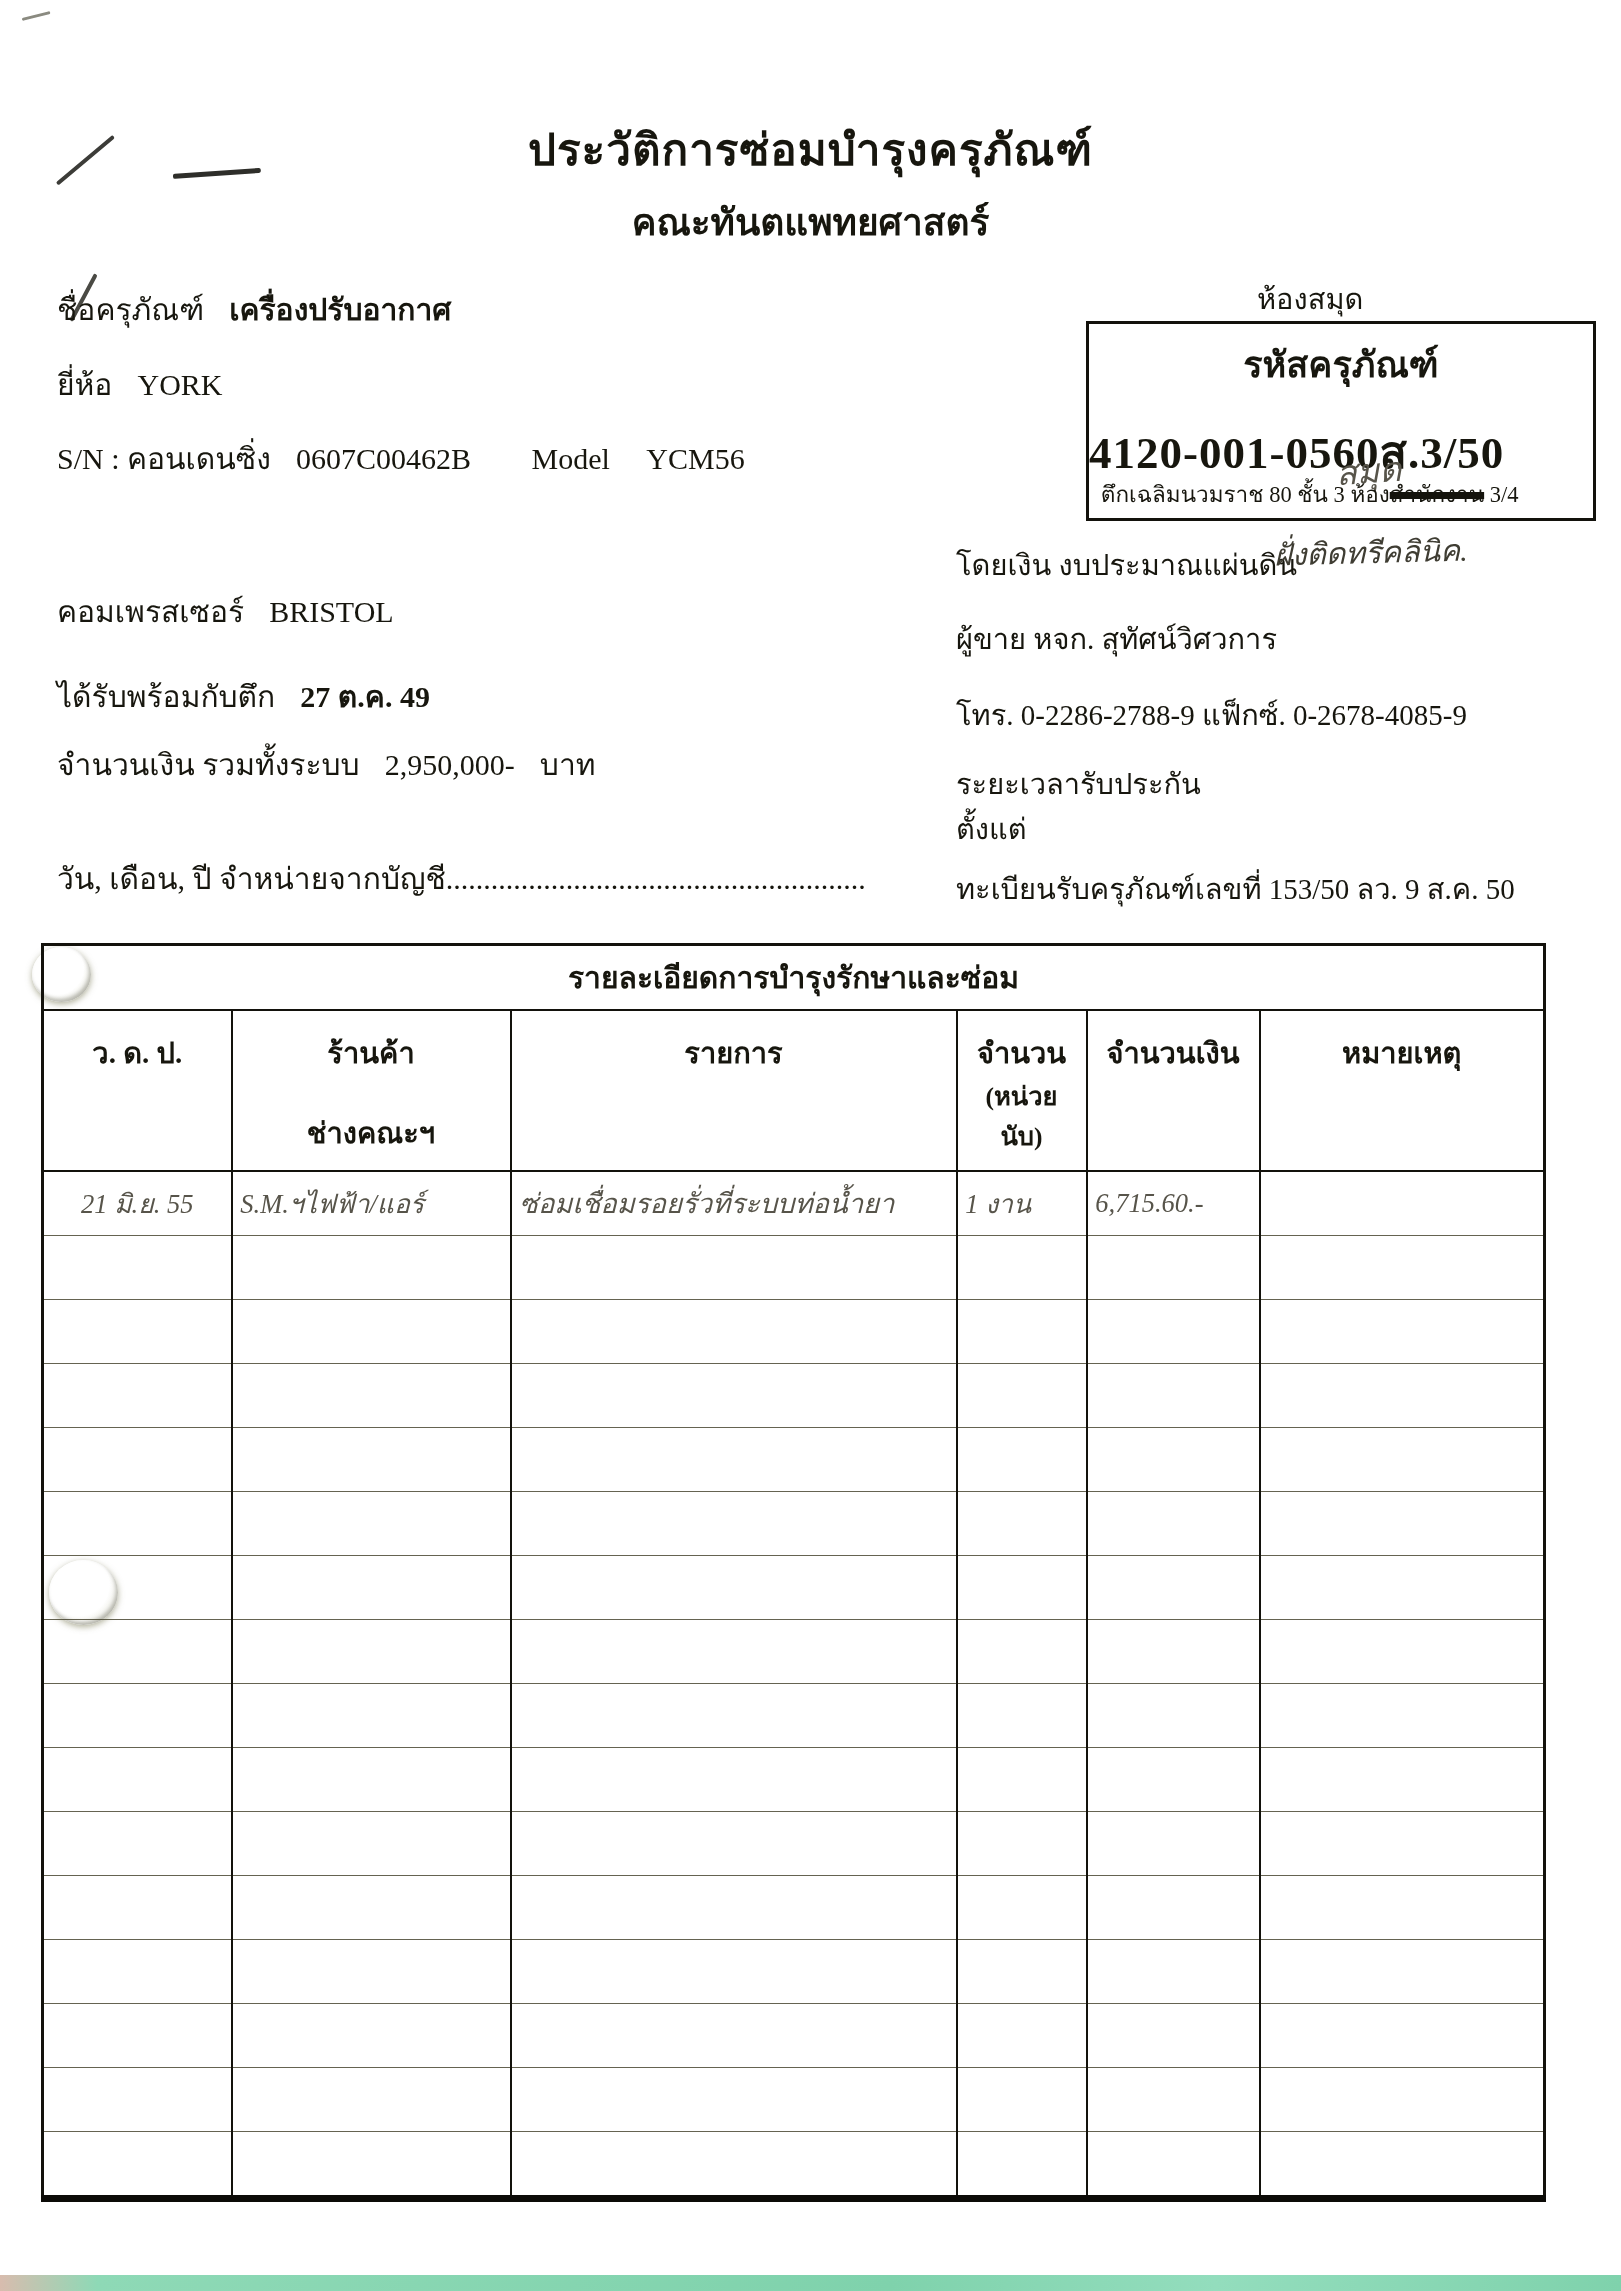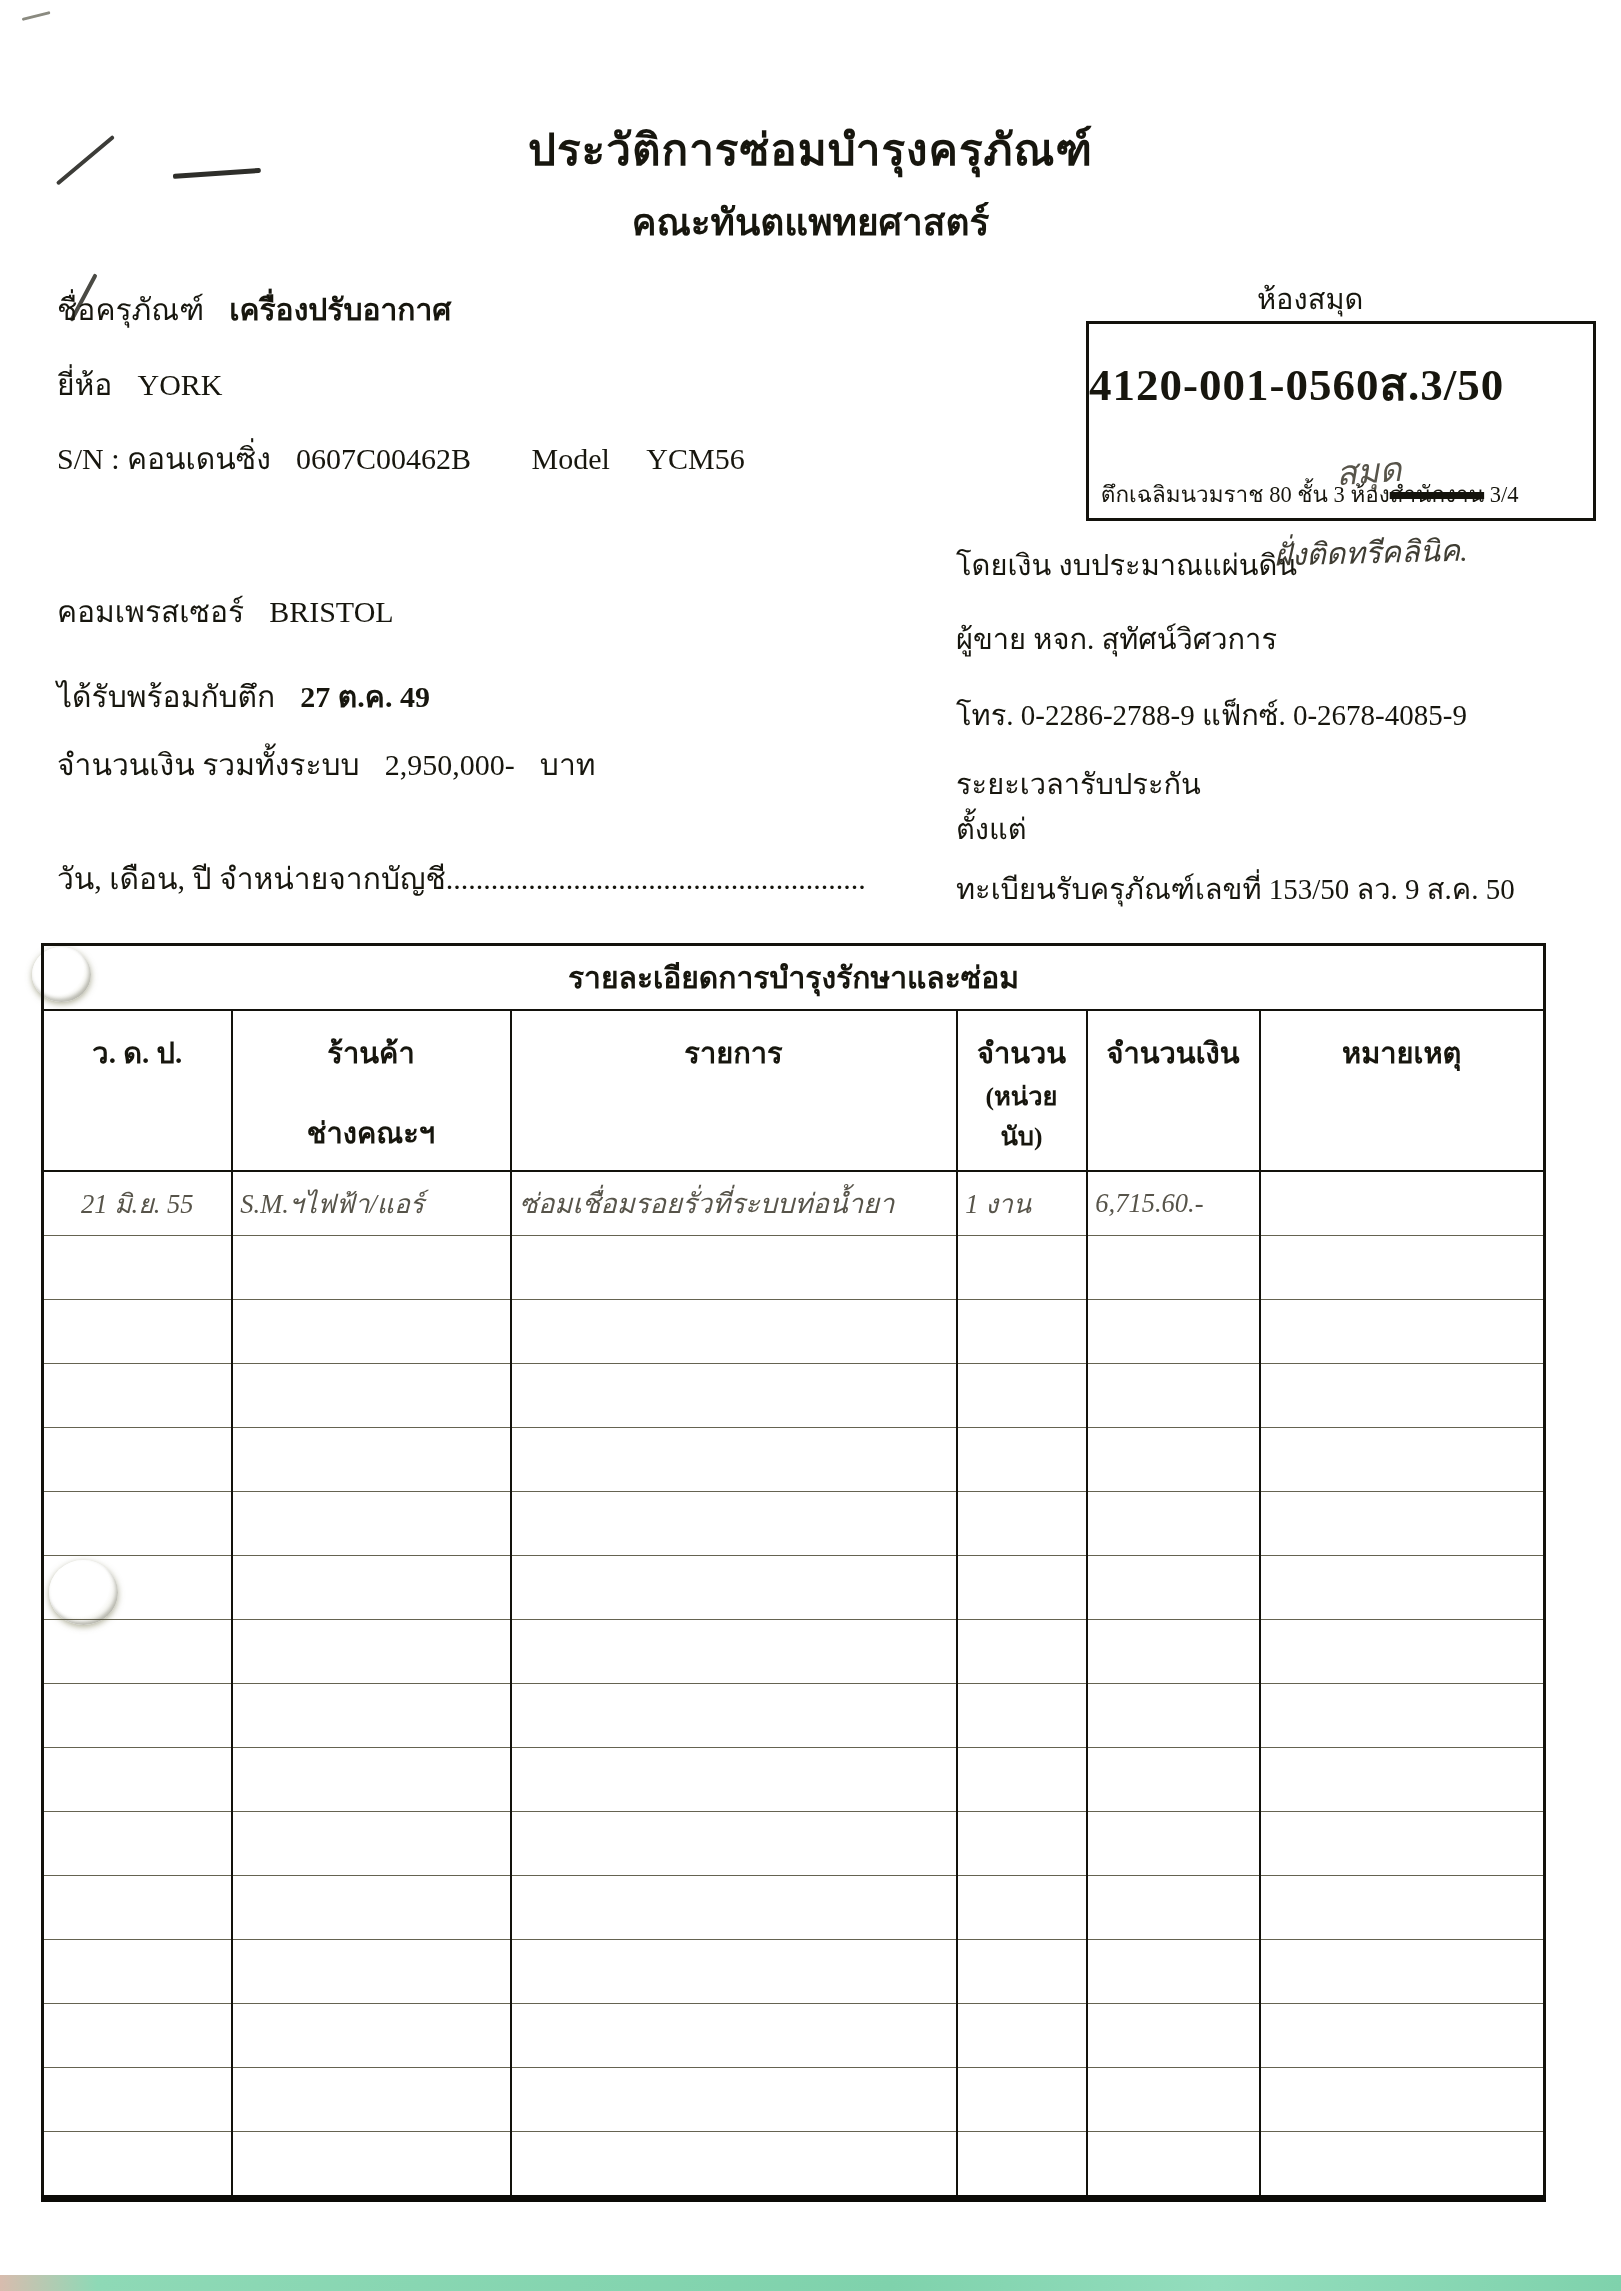--- a/index.html
+++ b/index.html
@@ -73,20 +73,21 @@
   <div class="mark" style="left:71px;top:319px;width:53px;height:3.9px;transform:rotate(-62deg);background:#4a4a44;"></div>
 
   <div class="hole" style="left:32px;top:947px;width:59px;height:55px;"></div>
   <div class="hole" style="left:49px;top:1560px;width:69px;height:65px;"></div>
 
   <div class="doc-title">ประวัติการซ่อมบำรุงครุภัณฑ์</div>
   <div class="doc-subtitle">คณะทันตแพทยศาสตร์</div>
 
   <div class="loc-label">ห้องสมุด</div>
   <div class="code-box">
+    <div class="code-heading">รหัสครุภัณฑ์</div>
     <div class="code-value">4120-001-0560ส.3/50</div>
     <div class="code-correction hand">สมุด</div>
     <div class="building-line">
       <span>ตึกเฉลิมนวมราช 80  ชั้น 3  ห้อง</span><span class="struck">สำนักงาน</span><span> 3/4</span>
     </div>
   </div>
 
   <div class="line" style="left:57px;top:286px;">
     <span>ชื่อครุภัณฑ์</span>
     <span class="val-bold">เครื่องปรับอากาศ</span>

